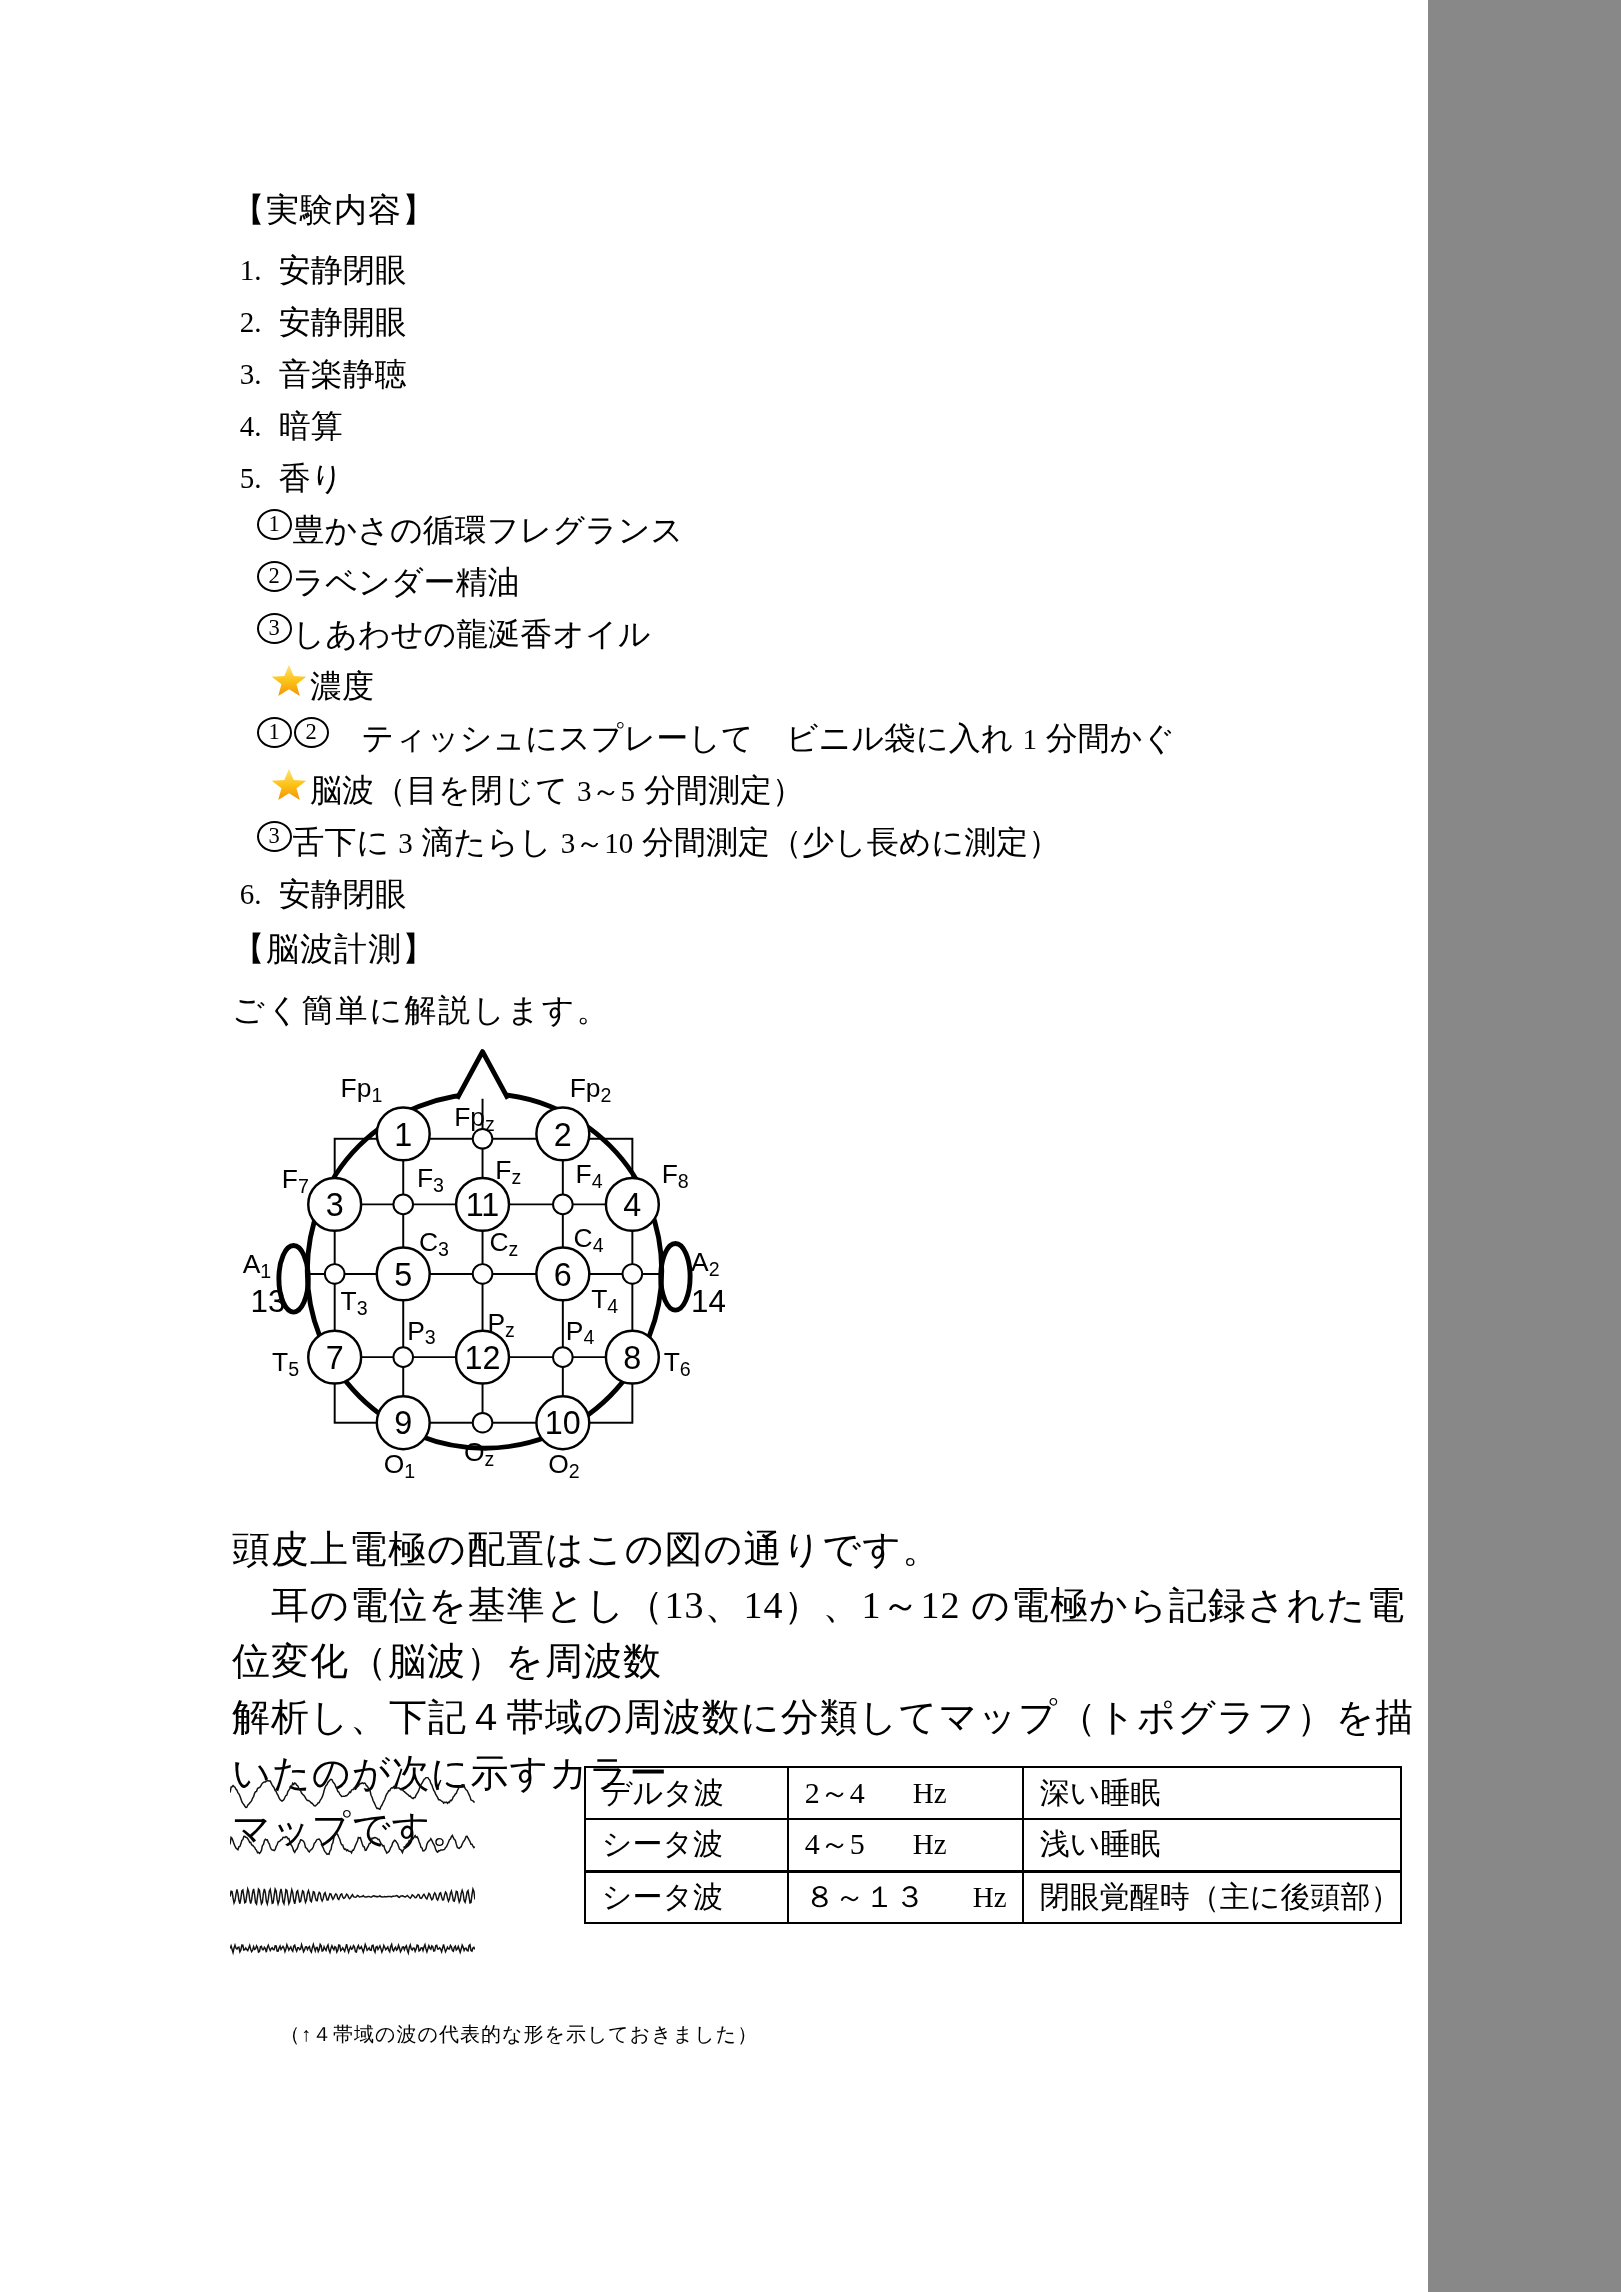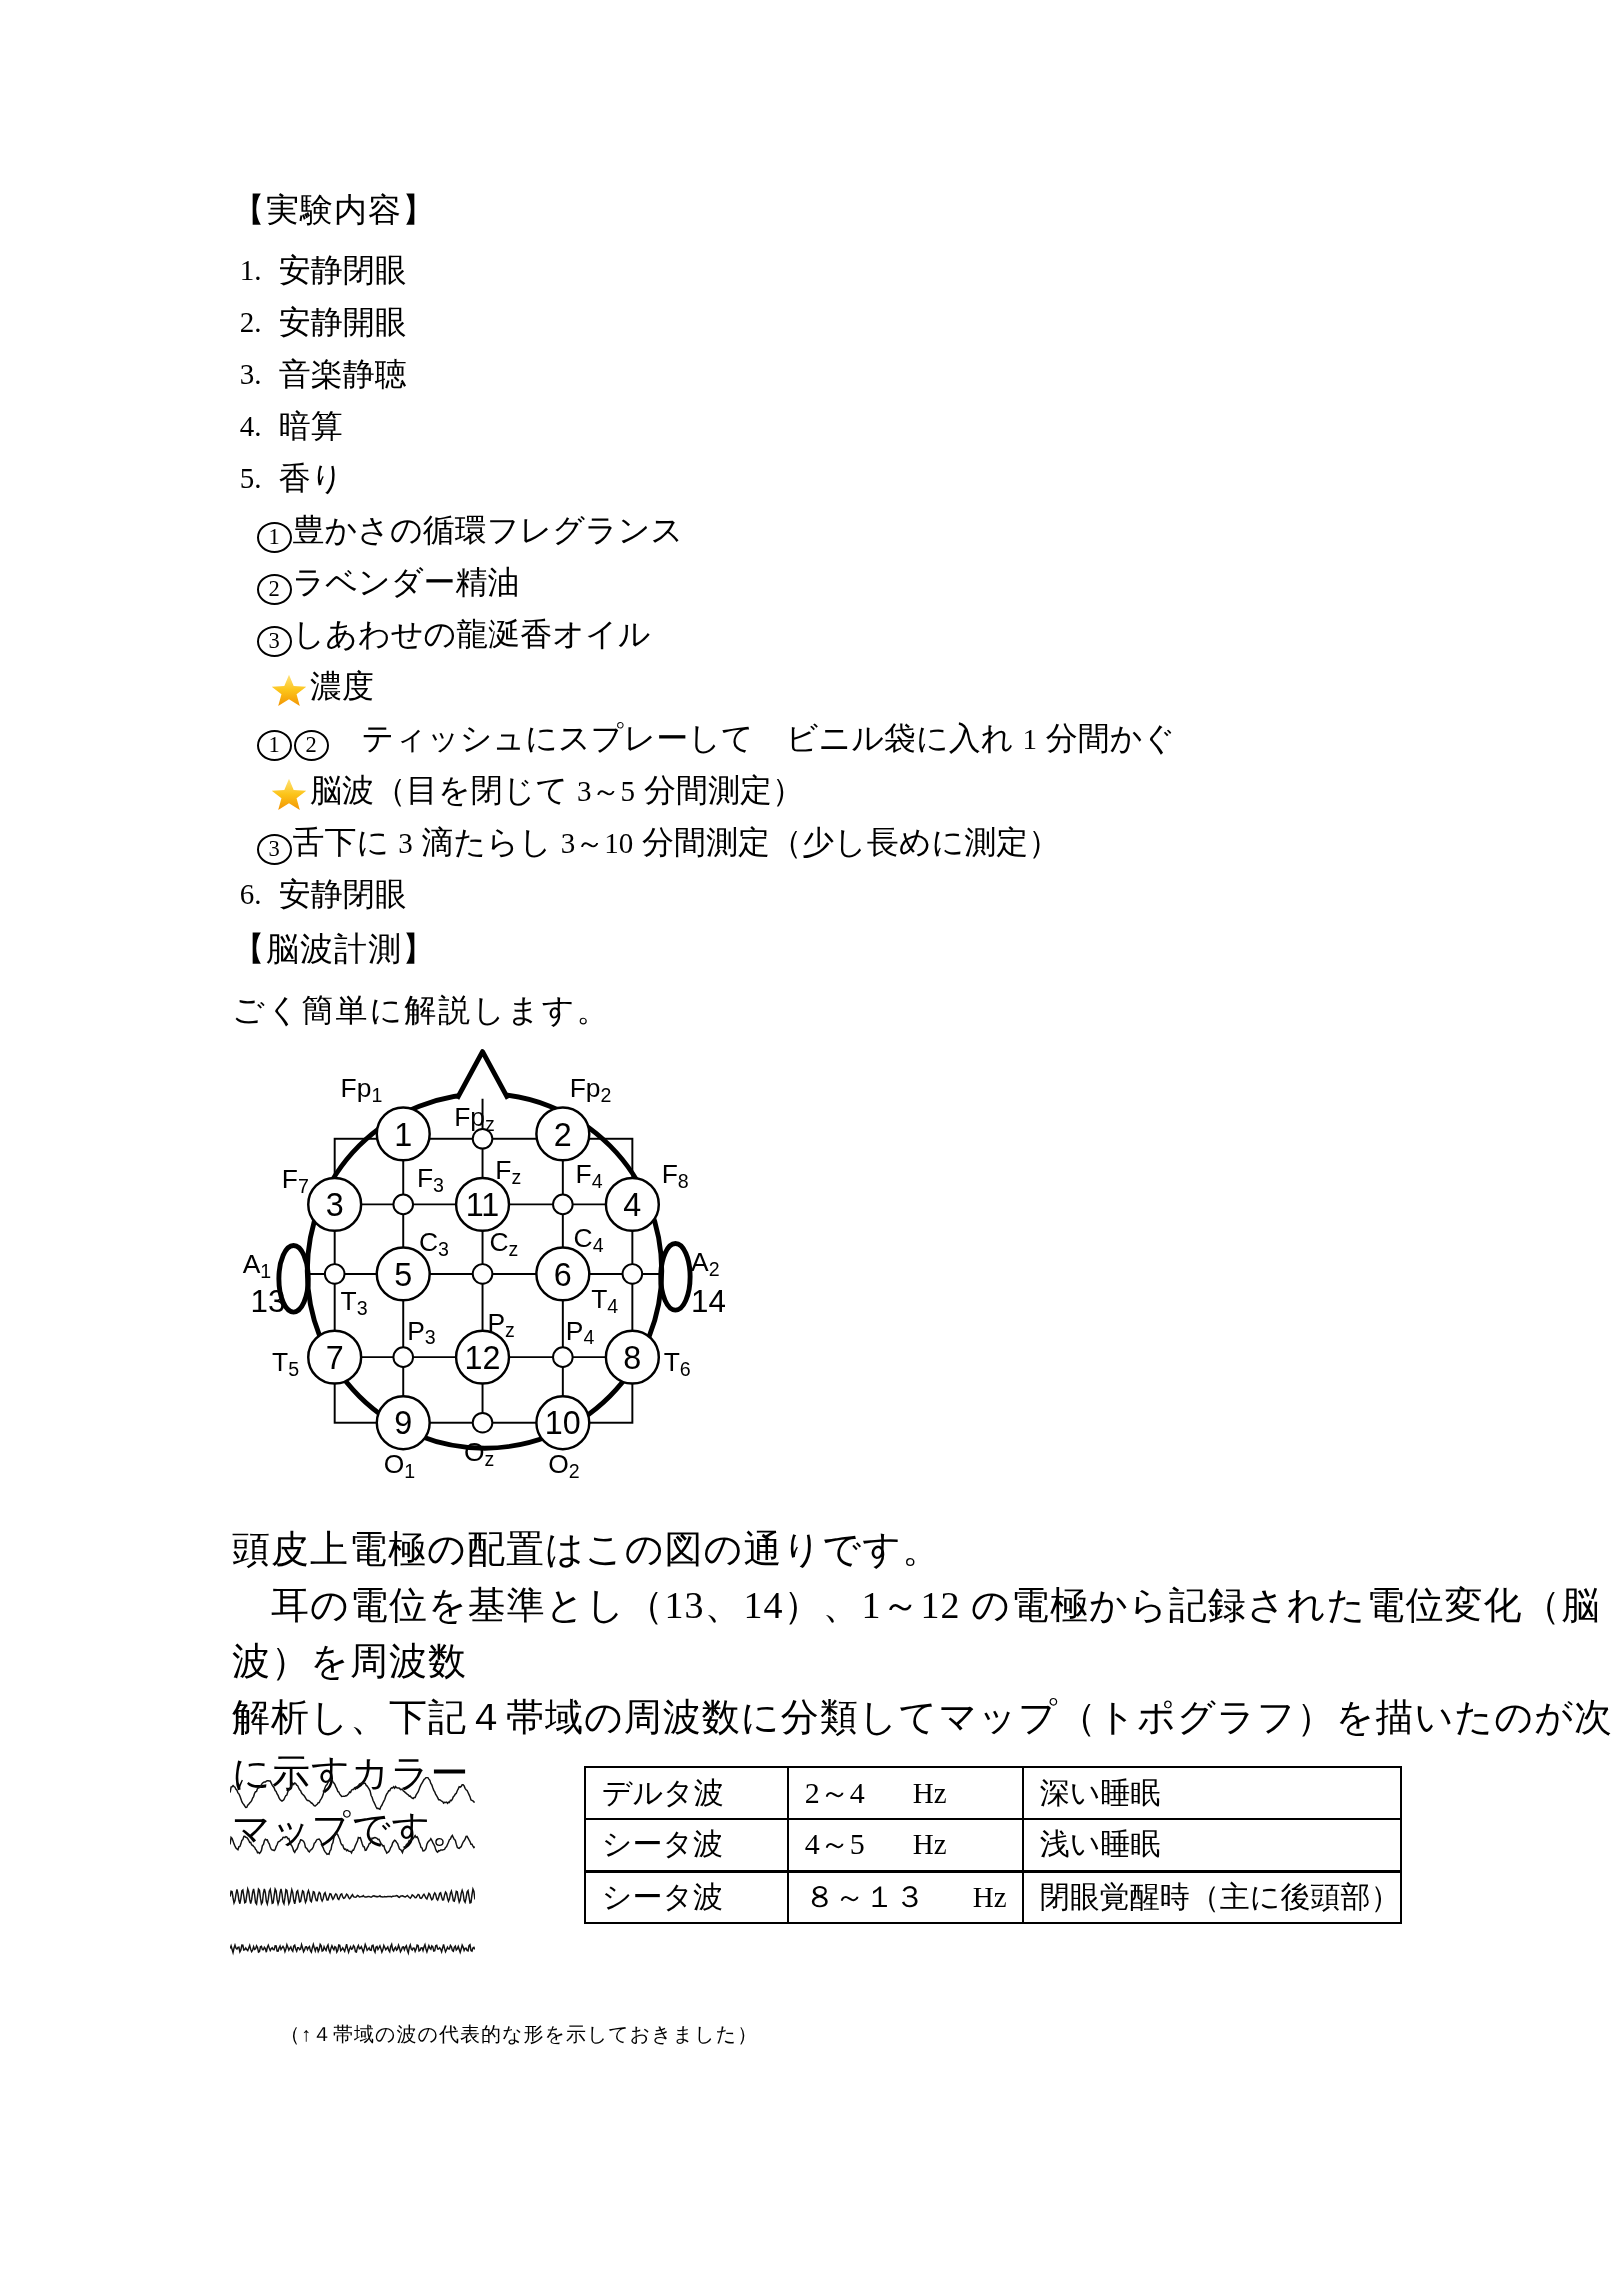--- a/index.html
+++ b/index.html
@@ -1,28 +1,28 @@
 <!DOCTYPE html>
 <html><head>
 <meta charset="utf-8">
 <style>
   *{box-sizing:border-box;margin:0;padding:0}
   body{background:#888;margin:0}
-  .page{position:relative;width:1621px;height:2293px;background:#ffffff;color:#000;
+  .page{position:relative;width:1428px;height:2293px;background:#ffffff;color:#000;
         font-family:"Liberation Sans","DejaVu Sans",sans-serif;overflow:hidden}
   .mincho{font-family:"Liberation Serif","DejaVu Serif",serif}
   .sec-heading{font-size:33px;letter-spacing:1px}
   #experiment{position:absolute;left:232px;top:188px}
   #exp-list{margin-top:11.8px}
   .exp-line{display:flex;align-items:center;height:52px;font-size:32px;white-space:pre}
   .indent-0{padding-left:7.8px}
   .indent-1{padding-left:23.5px}
   .indent-2{padding-left:39px}
   .marker{font-family:"Liberation Serif","DejaVu Serif",serif;font-size:29px;width:39px;display:inline-block}
-  .content{display:inline-flex;align-items:flex-end;white-space:pre}
+  .content{display:inline-flex;align-items:flex-start;white-space:pre}
   .lat{font-family:"Liberation Serif","DejaVu Serif",serif;font-size:29px}
   .circ{display:inline-flex;align-items:center;justify-content:center;width:35px;height:31px;
         border:2px solid #000;border-radius:50%;font-family:"Liberation Serif","DejaVu Serif",serif;
         font-size:22.5px;line-height:1;margin:0 1px;flex:none}
   .star{display:inline-block;width:36px;height:34px;flex:none;margin-right:2.9px;
         background:linear-gradient(180deg,#ffe27a 0%,#fcc419 45%,#f08c00 100%);
         clip-path:polygon(50% 0%,63% 33%,98% 35%,71% 57%,80% 92%,50% 72%,20% 92%,29% 57%,2% 35%,37% 33%)}
   #eeg-section{position:absolute;left:232px;top:927px}
   #eeg-intro{font-size:32px;margin-top:17px;letter-spacing:2px}
   #diagram{position:absolute;left:225px;top:1034px}

